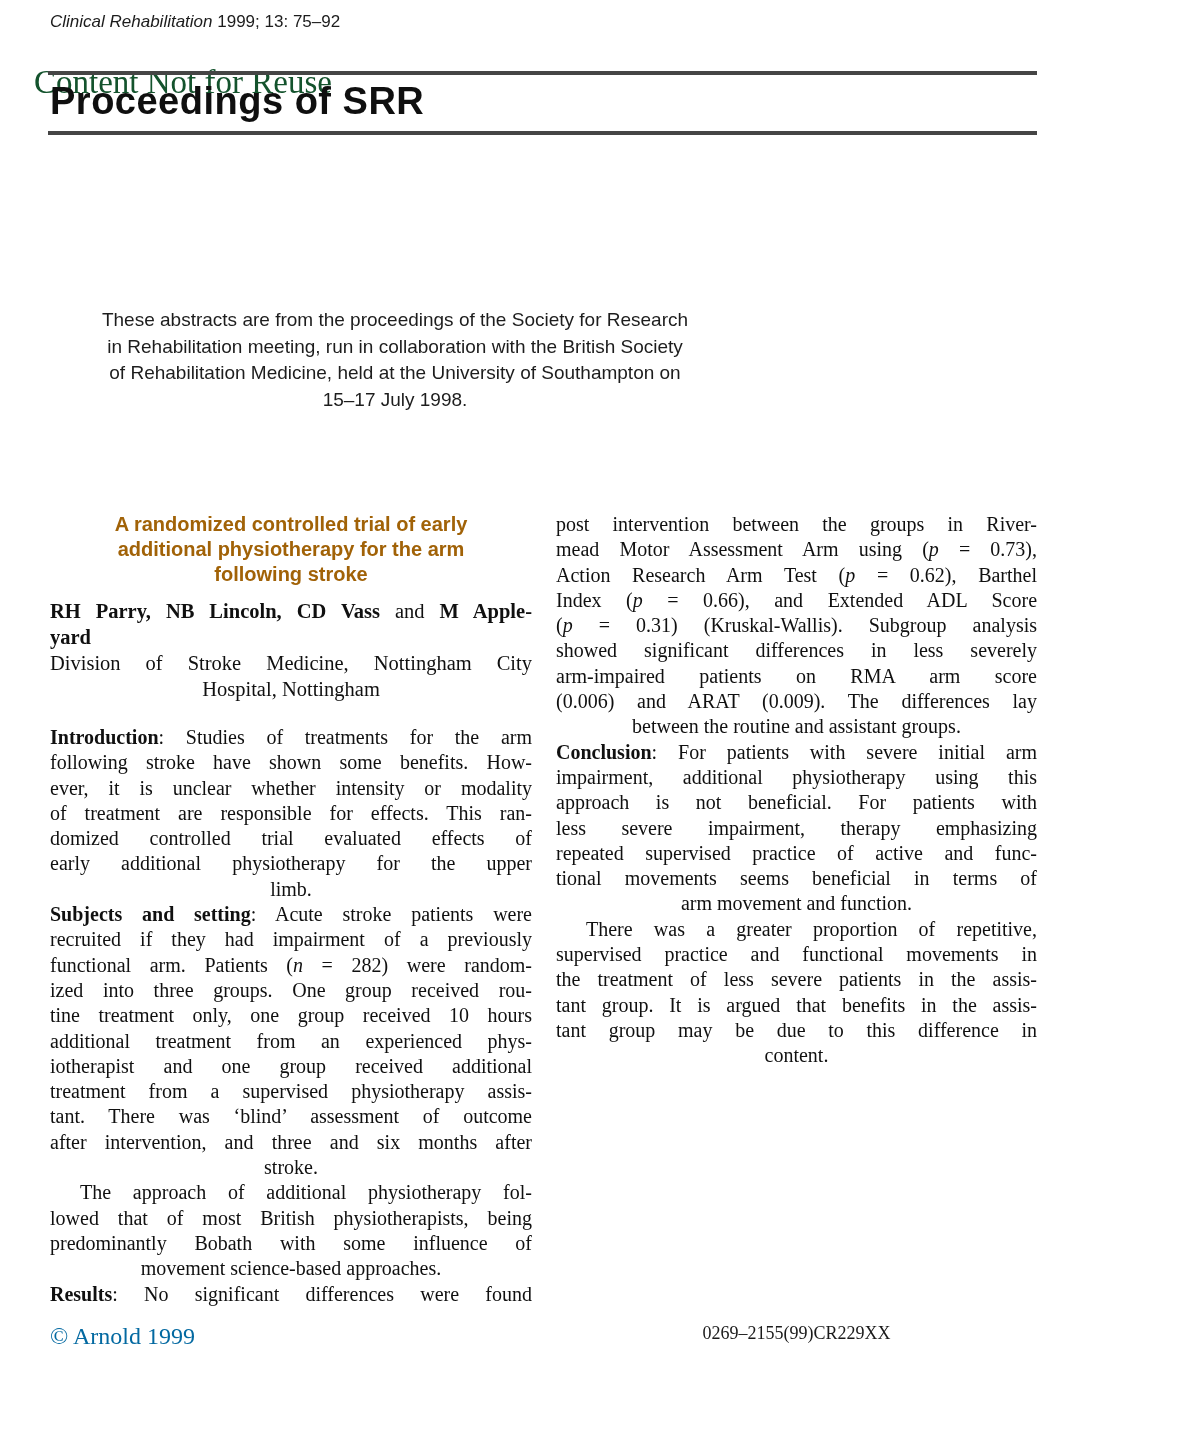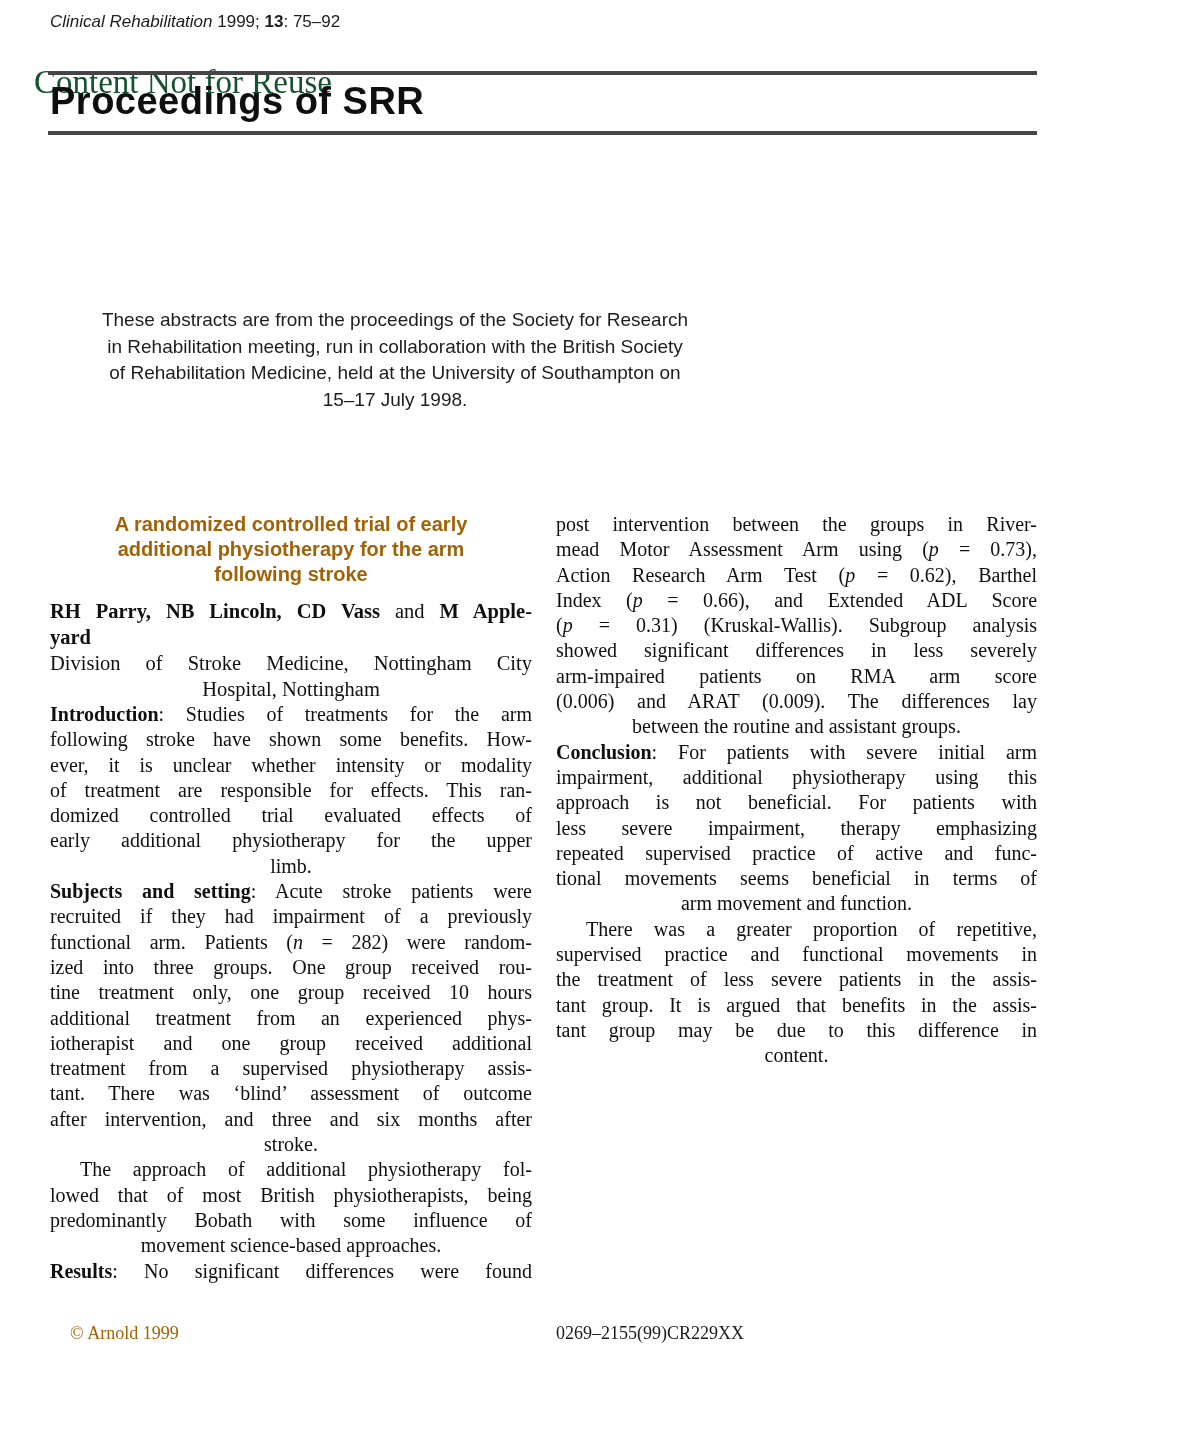--- a/index.html
+++ b/index.html
@@ -10,21 +10,21 @@
     font-family:"Liberation Serif", serif;
     color:#121212;
     overflow:hidden;
   }
   .journal-line{
     position:absolute;left:50px;top:12px;
     font-family:"Liberation Sans", sans-serif;
     font-size:17px;line-height:20px;color:#1c1c1c;
   }
   .journal-line .i{font-style:italic;}
-  .journal-line .b{font-weight:700;margin-top:28px;}
+  .journal-line .b{font-weight:400;margin-top:28px;}
   .watermark{
     position:absolute;left:34px;top:36px;
     font-family:Liberation Serif, serif;
     font-size:33px;line-height:36px;color:#14532d;margin-top:28px;
   }
   .rule{
     position:absolute;left:48px;width:989px;height:4px;background:#454545;
   }
   .rule1{top:71px;}
   .rule2{top:131px;}
@@ -48,27 +48,28 @@
   .para .line.indent{text-indent:30px;}
   .b{font-weight:700;}
   .i{font-style:italic;}
   .para.abs-title{
     font-family:"Liberation Sans", sans-serif;
     font-size:20px;line-height:25px;font-weight:700;color:#a16207;
     margin-bottom:11px;
   }
   .para.authors{
     font-size:20.5px;line-height:26px;
+    margin-bottom:23px;
   }
   .footer-left{
     position:absolute;left:50px;top:1323px;
-    font-size:18px;color:#a16207;margin-left:20px;
+    font-size:24px;color:#0369a1;
   }
   .footer-right{
-    position:absolute;left:556px;top:1323px;width:481px;text-align:left;
+    position:absolute;left:556px;top:1323px;width:481px;text-align:center;
     font-size:18px;color:#1a1a1a;
   }
 </style>
 </head>
 <body>
 
 <div class="page">
 
   <div class="journal-line">
     <span class="i">Clinical Rehabilitation</span><span> 1999; </span><span class="b">13</span><span>: 75–92</span>

